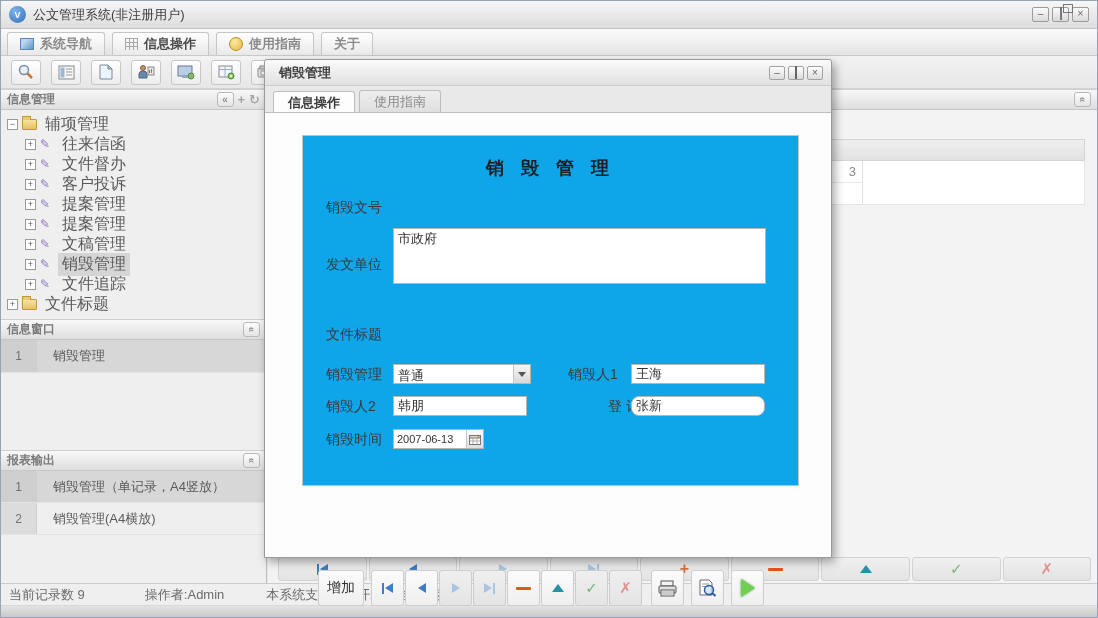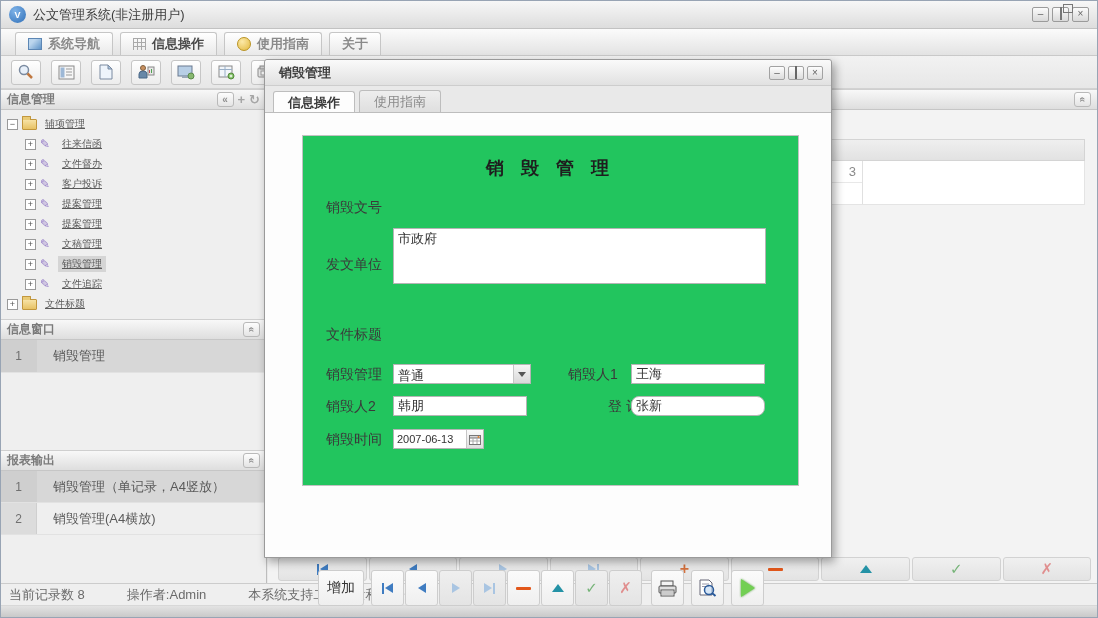--- a/index.html
+++ b/index.html
@@ -18,21 +18,21 @@
   .winctrls { margin-left:auto; display:flex; gap:3px; }
   .wbtn { width:17px; height:15px; border:1px solid #9b9b9b; border-radius:2px;
     background:linear-gradient(#fbfbfb,#d9d9d9); color:#666; font-size:10px; line-height:12px;
     text-align:center; cursor:pointer; }
   .ico-restore { position:relative; width:8px; height:7px; border:1px solid #777; margin:3px auto 0; background:#eee; }
   .ico-restore::before { content:""; position:absolute; left:2px; top:-4px; width:8px; height:7px; border:1px solid #777; }
 
   
   .menubar { position:absolute; left:0; top:28px; right:0; height:27px;
     background:linear-gradient(#fbfbfb,#e3e3e3); border-bottom:1px solid #c9c9c9;
-    display:flex; align-items:flex-end; padding:0 0 0 14px; gap:7px; }
+    display:flex; align-items:flex-end; padding:0 0 0 6px; gap:7px; }
   .mtab { height:23px; display:flex; align-items:center; gap:6px; padding:0 12px;
     border:1px solid #c6c6c6; border-bottom:none; border-radius:3px 3px 0 0;
     background:linear-gradient(#ffffff,#e9e9e9); color:#8a8a8a; font-weight:bold; font-size:13px; cursor:pointer; }
   .mtab.active { color:#4a4a4a; }
   .mi-square { width:14px; height:12px; border:1px solid #5c86b4; background:linear-gradient(135deg,#bcd6ee 30%,#5e93c8); }
   .mi-grid { width:13px; height:12px;
     background:repeating-linear-gradient(to right,#a9a9a9 0 1px,transparent 1px 4px),
                repeating-linear-gradient(to bottom,#a9a9a9 0 1px,transparent 1px 4px); }
   .mi-circle { width:14px; height:14px; border-radius:50%; border:1px solid #b99322;
     background:radial-gradient(circle at 35% 30%, #fce9a8, #e3b93e); }
@@ -63,21 +63,21 @@
   .trow { height:20px; display:flex; align-items:center; gap:4px; cursor:pointer; }
   .trow.child { padding-left:18px; }
   .trow.sel .tlabel { background:#d5d5d5; }
   .expander { width:11px; height:11px; border:1px solid #9a9a9a; background:#fff;
     font-size:9px; line-height:9px; text-align:center; color:#555; flex:0 0 11px; cursor:pointer; }
   .folder { position:relative; width:15px; height:11px; background:linear-gradient(#f7e2a5,#e7c264);
     border:1px solid #c2973d; border-radius:1px; flex:0 0 15px; }
   .folder::before { content:""; position:absolute; left:-1px; top:-4px; width:7px; height:3px;
     background:#e9ca74; border:1px solid #c2973d; border-bottom:none; border-radius:1px 1px 0 0; }
   .pencil { color:#8f74c4; font-size:12px; line-height:12px; flex:0 0 14px; }
-  .tlabel { color:#5a5a5a; font-size:10px; padding:1px 4px; white-space:nowrap;text-decoration:underline; }
+  .tlabel { color:#5a5a5a; font-size:16px; padding:1px 4px; white-space:nowrap; }
 
   
   .plist { background:#efefef; }
   .lrow { display:flex; align-items:stretch; border-bottom:1px solid #e2e2e2; cursor:pointer; }
   .lrow .lnum { width:36px; background:#dcdcdc; border-right:1px solid #cfcfcf;
     display:flex; align-items:center; justify-content:center; color:#707070; }
   .lrow .llabel { flex:1; display:flex; align-items:center; padding-left:16px; color:#5a5a5a; font-size:13px; }
   .lrow.sel { background:#d7d7d7; }
   .lrow.sel .lnum { background:#cfcfcf; }
   .wlist .lrow { height:33px; }
@@ -94,21 +94,21 @@
   .gcell { position:absolute; left:555px; top:3px; width:26px; text-align:right; color:#8a8a8a; font-size:13px; }
 
   
   .mainnav { position:absolute; left:10px; right:6px; bottom:2px; height:24px; display:flex; gap:2px; }
   .seg { flex:1; border:1px solid #d2d2d2; border-radius:3px;
     background:linear-gradient(#f0f0f0,#e3e3e3); display:flex; align-items:center; justify-content:center; cursor:pointer; }
 
   
   .statusbar { position:absolute; left:0; top:582px; right:0; height:23px; background:#efefef;
     border-top:1px solid #cccccc; display:flex; align-items:center; color:#6b6b6b; font-size:13px; }
-  .statusbar .s1 { margin-left:8px; } .statusbar .s2 { margin-left:42px; } .statusbar .s3 { margin-left:42px; }
+  .statusbar .s1 { margin-left:8px; } .statusbar .s2 { margin-left:60px; } .statusbar .s3 { margin-left:42px; }
   .bottomedge { position:absolute; left:0; bottom:0; right:0; height:12px;
     background:linear-gradient(#e3e3e3,#c9c9c9); border-top:1px solid #d8d8d8; }
 
   
   .tri-l { width:0; height:0; border-top:5px solid transparent; border-bottom:5px solid transparent; border-right:8px solid #3f7cc1; }
   .tri-r { width:0; height:0; border-top:5px solid transparent; border-bottom:5px solid transparent; border-left:8px solid #3f7cc1; }
   .tri-u { width:0; height:0; border-left:6px solid transparent; border-right:6px solid transparent; border-bottom:8px solid #2492a6; } .dis .tri-r { border-left-color:#a9c5e2; }
   .vbar { width:2px; height:11px; background:#3f7cc1; } .dis .vbar { background:#a9c5e2; }
   .pair { display:flex; align-items:center; gap:1px; }
   .minusbar { width:15px; height:3px; background:#e2571b; border-radius:1px; }
@@ -127,21 +127,21 @@
   .dctrls { margin-left:auto; display:flex; gap:3px; }
   .dbtn { width:16px; height:14px; border:1px solid #a2a2a2; border-radius:2px;
     background:linear-gradient(#fdfdfd,#dcdcdc); color:#666; font-size:10px; line-height:11px; text-align:center; cursor:pointer; }
   .ico-sq { width:7px; height:6px; border:1px solid #666; margin:3px auto 0; }
   .dtabs { height:26px; background:#e9e9e9; display:flex; align-items:flex-end; padding-left:8px; gap:4px; }
   .dtab { height:22px; padding:0 14px; display:flex; align-items:center;
     border:1px solid #bdbdbd; border-bottom:none; border-radius:3px 3px 0 0;
     background:linear-gradient(#eeeeee,#dfdfdf); color:#8a8a8a; font-size:13px; cursor:pointer; }
   .dtab.active { background:#fdfdfd; color:#3a3a3a; font-weight:bold; position:relative; top:1px; }
   .dcontent { position:absolute; left:0; top:52px; right:0; bottom:0; background:#fdfdfd; border-top:1px solid #bdbdbd; }
-  .formpanel { position:absolute; left:37px; top:22px; width:497px; height:351px; background:#22c55e; border:1px solid #c2c2c2; }
+  .formpanel { position:absolute; left:37px; top:22px; width:497px; height:351px; background:#0ea5e9; border:1px solid #c2c2c2; }
   .fheading { position:absolute; left:0; right:0; top:20px; text-align:center;
     font-size:18px; font-weight:bold; color:#1e1e1e; letter-spacing:6px; }
   .flabel { position:absolute; color:#3a3a3a; font-size:14px; white-space:nowrap; }
   .fin { border:1px solid #b5b5b5; background:#fff; font-family:inherit; font-size:13px; color:#333; padding:1px 4px; }
   input.fin { height:20px; } textarea.fin { resize:none; overflow:hidden; line-height:17px; }
   .combo { position:absolute; display:flex; border:1px solid #b5b5b5; background:#fff; height:20px; }
   .combo .cval { flex:1; font-size:13px; color:#333; padding:2px 4px; }
   .combo .cbtn { width:17px; border-left:1px solid #c6c6c6; background:linear-gradient(#f6f6f6,#d9d9d9);
     display:flex; align-items:center; justify-content:center; cursor:pointer; }
   .cbtn .car { width:0; height:0; border-left:4px solid transparent; border-right:4px solid transparent; border-top:5px solid #555; }
@@ -388,21 +388,21 @@
       <div class="seg">
           <span class="check">✓</span>
         </div>
       <div class="seg">
           <span class="cross">✗</span>
         </div>
     </div>
   </div>
 
   <div class="statusbar">
-    <span class="s1">当前记录数 8</span>
+    <span class="s1">当前记录数 9</span>
     <span class="s2">操作者:Admin</span>
     <span class="s3">本系统支持二次开发和全新开发!</span>
   </div>
   <div class="bottomedge"></div>
 
   <div class="dialog">
     <div class="dtitle">
       <span class="dtext">销毁管理</span>
       <span class="dctrls">
         <span class="dbtn">–</span>

